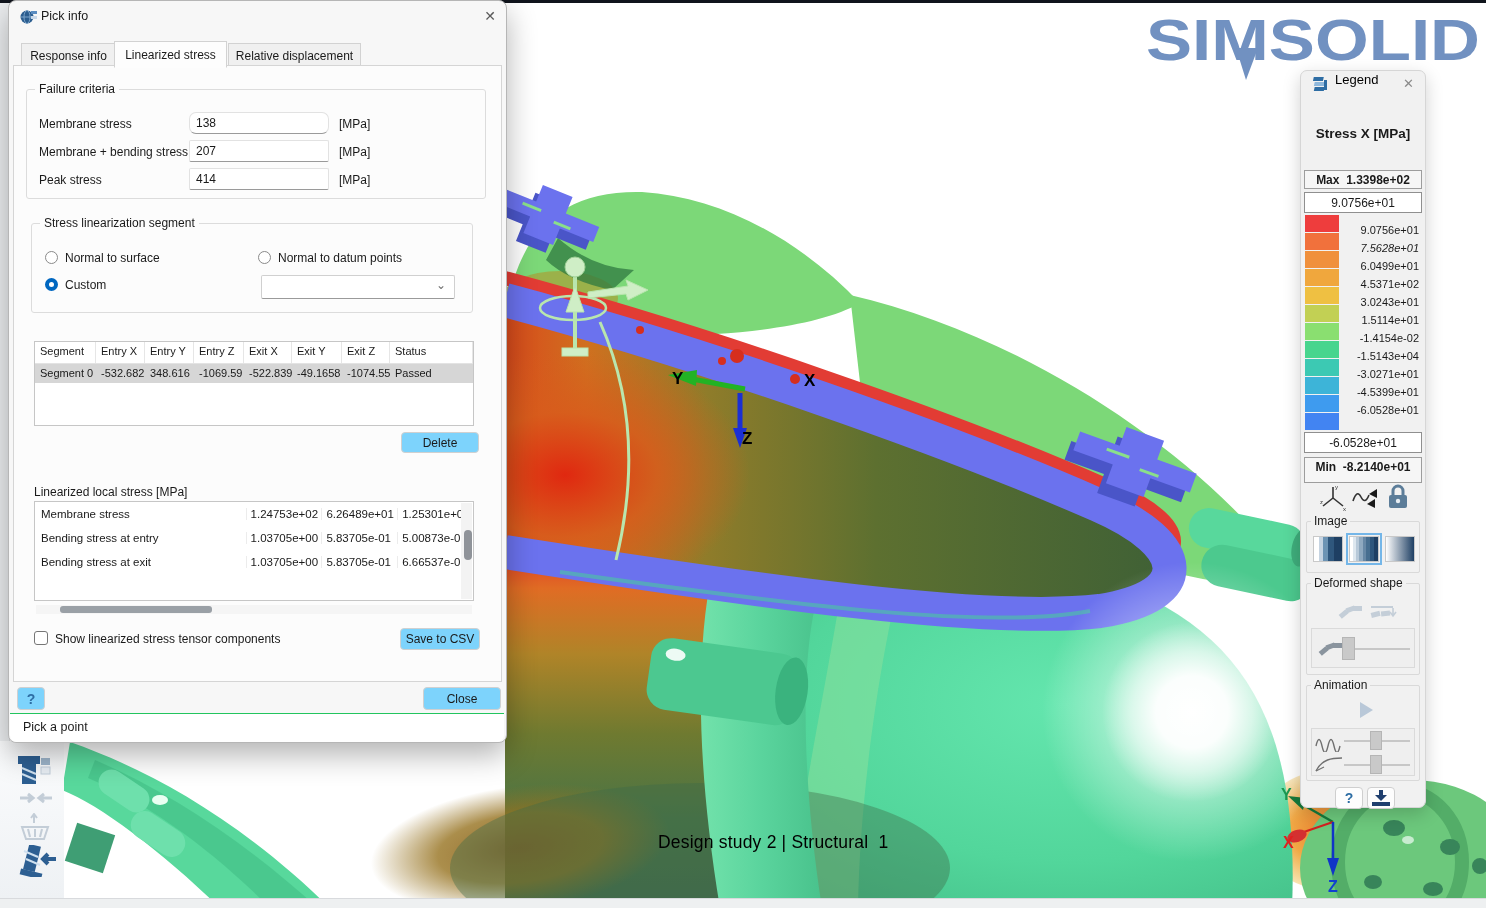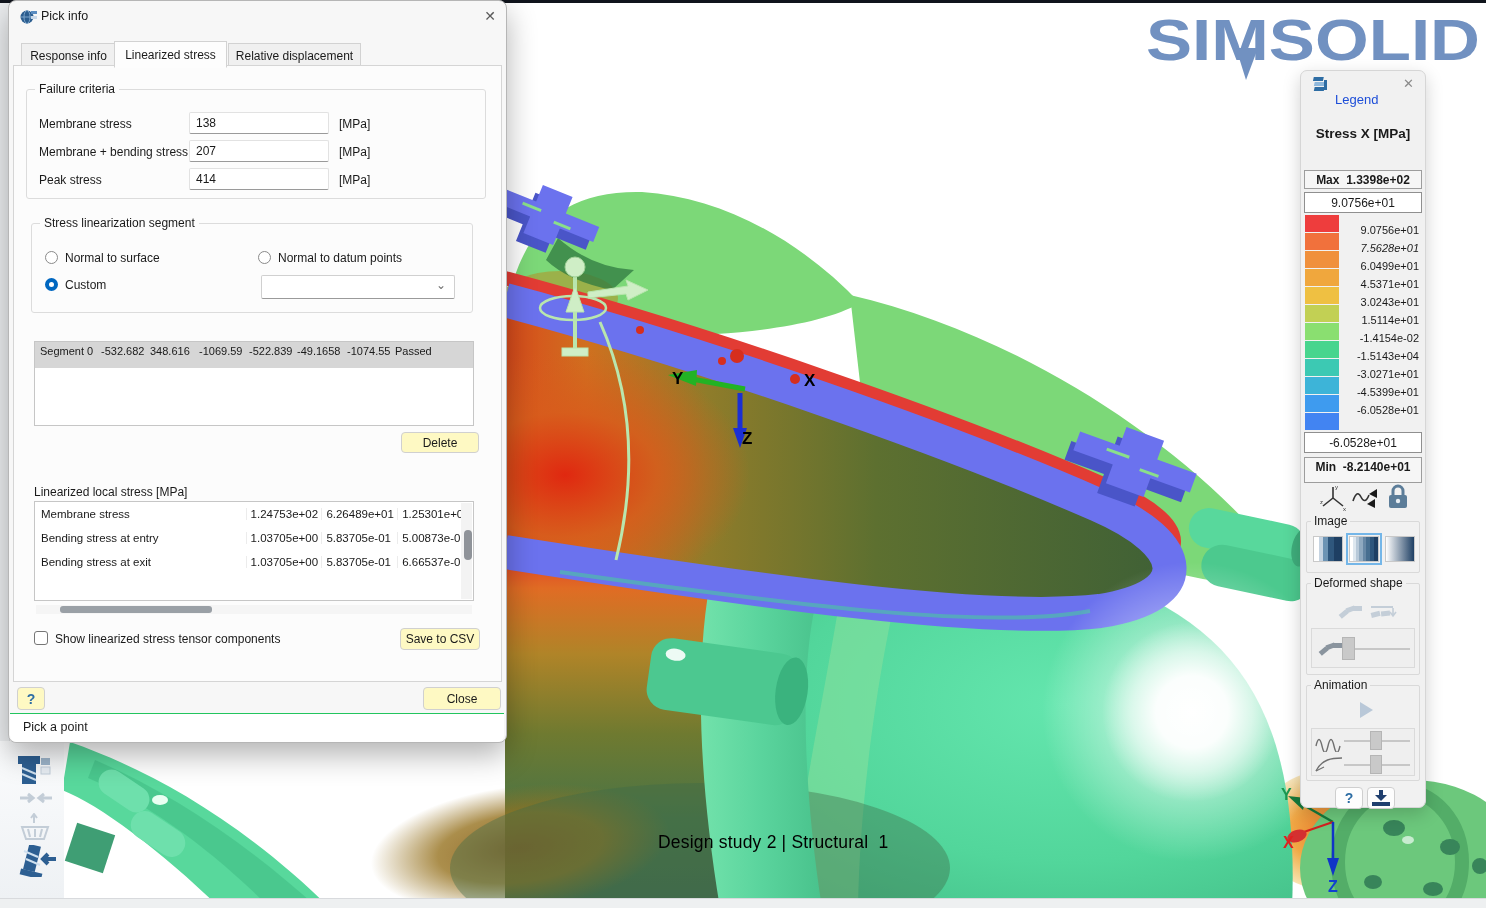--- a/index.html
+++ b/index.html
@@ -33,28 +33,28 @@
   .flabel{position:absolute;font-size:12px;}
   .tin{position:absolute;box-sizing:border-box;background:#fff;border:1px solid #e2e2e2;
        border-bottom:1px solid #9a9a9a;border-radius:2px;font-size:12px;padding:0 6px;
        font-family:"Liberation Sans",sans-serif;color:#1a1a1a;}
   .radio{position:absolute;width:13px;height:13px;border-radius:50%;border:1px solid #8a8a8a;
          background:#fff;box-sizing:border-box;}
   .radio.sel{border:4px solid #0067c0;}
   .combo{position:absolute;background:#fff;border:1px solid #d0d0d0;border-bottom:1px solid #9a9a9a;
          border-radius:2px;}
   .combo .chev{position:absolute;right:8px;top:2px;color:#707070;font-size:12px;}
-  .btn{position:absolute;background:#fef9c3;border:1px solid #d0d0d0;border-radius:4px;
+  .btn{position:absolute;background:#7dd3fc;border:1px solid #d0d0d0;border-radius:4px;
        font-size:12px;display:flex;align-items:center;justify-content:center;box-sizing:border-box;}
   
   #segtable{position:absolute;left:25px;top:340px;width:440px;height:85px;background:#fff;
             border:1px solid #c6c6c6;box-sizing:border-box;font-size:11px;}
   .sg-head{display:flex;height:21px;border-bottom:1px solid #e3e3e3;}
   .sg-head div{border-right:1px solid #e6e6e6;padding:3px 0 0 5px;box-sizing:border-box;overflow:hidden;white-space:nowrap;}
-  .sg-row{display:flex;height:26px;background:#d6d6d6;}
+  .sg-row{display:flex;height:19px;background:#d6d6d6;}
   .sg-row div{padding:3px 0 0 5px;box-sizing:border-box;overflow:hidden;white-space:nowrap;}
   .c0{width:61px}.c1{width:49px}.c2{width:49px}.c3{width:50px}.c4{width:48px}.c5{width:50px}.c6{width:48px}.c7{flex:1}
   
   #sttable{position:absolute;left:25px;top:500px;width:440px;height:100px;background:#fff;
            border:1px solid #c6c6c6;box-sizing:border-box;font-size:11.5px;overflow:hidden;}
   .st-row{display:flex;height:24px;align-items:center;}
   .st-name{width:208px;padding-left:6px;overflow:hidden;white-space:nowrap;}
   .st-val{width:72px;border-left:1px solid #ececec;padding-left:4px;overflow:hidden;white-space:nowrap;}
   .st-head{height:26px;border-bottom:1px solid #ececec;}
   .st-head .st-val{text-align:center;padding-left:0;}
@@ -63,21 +63,21 @@
   #hscroll{position:absolute;left:27px;top:604px;width:436px;height:9px;background:#f5f5f5;}
   #hthumb{position:absolute;left:24px;top:1px;width:152px;height:7px;background:#9aa0a6;border-radius:3px;}
   .checkbox{position:absolute;width:14px;height:14px;border:1px solid #767676;border-radius:3px;
             background:#fff;box-sizing:border-box;}
   #dlg-status{position:absolute;left:1px;top:712px;width:494px;height:28px;background:#fff;
               border-top:1px solid #22c55e;border-radius:0 0 7px 7px;}
   #dlg-status div{position:absolute;left:13px;top:6px;font-size:12.5px;}
   
   #legend{left:1300px;top:70px;width:126px;height:738px;background:#f1f1f1;border:1px solid #d6d6d6;
           border-radius:7px;box-shadow:0 6px 18px rgba(0,0,0,.18);z-index:35;box-sizing:border-box;}
-  #lg-title{position:absolute;left:34px;top:21px;font-size:13px;color:#1d4ed8;}
+  #lg-title{position:absolute;left:34px;top:1px;font-size:13px;color:#000000;}
   #lg-close{position:absolute;left:102px;top:5px;font-size:13px;color:#8a8a8a;}
   #lg-heading{position:absolute;left:0;top:55px;width:100%;text-align:center;font-size:13.5px;font-weight:bold;}
   .lg-box{position:absolute;left:3px;width:118px;border:1px solid #9d9d9d;background:#f6f6f6;
           text-align:center;font-size:12px;box-sizing:border-box;white-space:pre;}
   .lg-input{position:absolute;left:3px;width:118px;border:1px solid #8f8f8f;background:#fff;
             text-align:center;font-size:12px;box-sizing:border-box;}
   #scale-swatches{position:absolute;left:4px;top:144px;width:34px;}
   #scale-swatches .swatch{width:34px;height:17px;margin-bottom:1px;}
   #scale-labels{position:absolute;left:42px;top:144px;width:78px;height:216px;}
   #scale-labels .scale-label{position:absolute;right:2px;font-size:11px;white-space:nowrap;}
@@ -330,21 +330,21 @@
     <div class="tab" style="left:12px;top:42px;width:93px;height:23px">Response info</div>
     <div class="tab sel" style="left:105px;top:40px;width:111px;height:25px">Linearized stress</div>
     <div class="tab" style="left:219px;top:42px;width:131px;height:23px">Relative displacement</div>
 
     <div id="tabpage"></div>
 
     <div class="group" style="left:17px;top:88px;width:458px;height:108px">
       <span class="group-label">Failure criteria</span>
     </div>
     <div class="flabel" style="left:30px;top:116px">Membrane stress</div>
-    <input class="tin" style="left: 180px; top: 111px; width: 140px; height: 22px;" value="138">
+    <input class="tin" style="left: 180px; top: 111px; width: 140px; height: 22px; border-radius: 7px;" value="138">
     <div class="flabel" style="left:330px;top:116px">[MPa]</div>
     <div class="flabel" style="left:30px;top:144px">Membrane + bending stress</div>
     <input class="tin" style="left: 180px; top: 139px; width: 140px; height: 22px;" value="207">
     <div class="flabel" style="left:330px;top:144px">[MPa]</div>
     <div class="flabel" style="left:30px;top:172px">Peak stress</div>
     <input class="tin" style="left: 180px; top: 167px; width: 140px; height: 22px;" value="414">
     <div class="flabel" style="left:330px;top:172px">[MPa]</div>
 
     <div class="group" style="left:22px;top:222px;width:440px;height:88px">
       <span class="group-label">Stress linearization segment</span>
@@ -354,20 +354,30 @@
     <div class="radio" style="left:249px;top:250px"></div>
     <div class="flabel" style="left:269px;top:250px">Normal to datum points</div>
     <div class="radio sel" style="left:36px;top:277px"></div>
     <div class="flabel" style="left:56px;top:277px">Custom</div>
     <div class="combo" style="left:252px;top:274px;width:192px;height:22px">
       <span class="flabel" style="left:6px;top:3px"></span>
       <span class="chev">⌄</span>
     </div>
 
     <div id="segtable">
+      <div class="sg-head">
+        <div class="c0">Segment</div>
+        <div class="c1">Entry X</div>
+        <div class="c2">Entry Y</div>
+        <div class="c3">Entry Z</div>
+        <div class="c4">Exit X</div>
+        <div class="c5">Exit Y</div>
+        <div class="c6">Exit Z</div>
+        <div class="c7">Status</div>
+      </div>
       <div class="sg-row">
         <div class="c0">Segment 0</div>
         <div class="c1">-532.682</div>
         <div class="c2">348.616</div>
         <div class="c3">-1069.59</div>
         <div class="c4">-522.839</div>
         <div class="c5">-49.1658</div>
         <div class="c6">-1074.55</div>
         <div class="c7">Passed</div>
       </div>
@@ -438,21 +448,21 @@
         <div class="swatch" style="background: rgb(71, 213, 142);"></div>
         <div class="swatch" style="background: rgb(60, 201, 179);"></div>
         <div class="swatch" style="background: rgb(61, 180, 216);"></div>
         <div class="swatch" style="background: rgb(62, 155, 239);"></div>
         <div class="swatch" style="background: rgb(66, 132, 242);"></div>
       </div>
     <div id="scale-labels">
         <div class="scale-label" style="top: 9px;">9.0756e+01</div>
         <div class="scale-label" style="top: 27px; font-style: italic;">7.5628e+01</div>
         <div class="scale-label" style="top: 45px;">6.0499e+01</div>
-        <div class="scale-label" style="top: 63px;">4.5371e+01</div>
+        <div class="scale-label" style="top: 63px;">4.5371e+02</div>
         <div class="scale-label" style="top: 81px;">3.0243e+01</div>
         <div class="scale-label" style="top: 99px;">1.5114e+01</div>
         <div class="scale-label" style="top: 117px;">-1.4154e-02</div>
         <div class="scale-label" style="top: 135px;">-1.5143e+04</div>
         <div class="scale-label" style="top: 153px;">-3.0271e+01</div>
         <div class="scale-label" style="top: 171px;">-4.5399e+01</div>
         <div class="scale-label" style="top: 189px;">-6.0528e+01</div>
       </div>
 
     <div class="lg-input" style="top:361px;height:21px;line-height:20px">-6.0528e+01</div>

